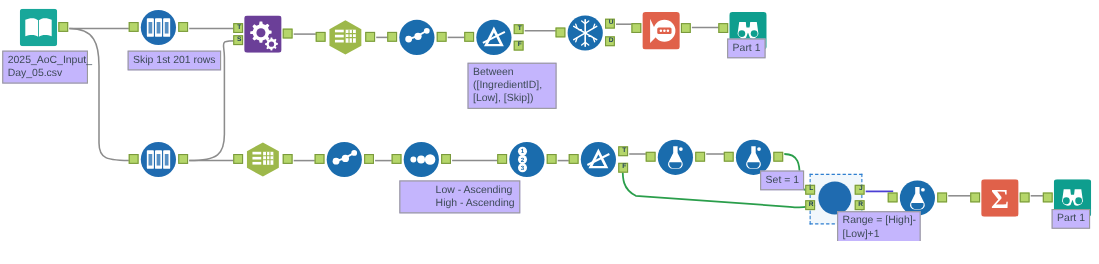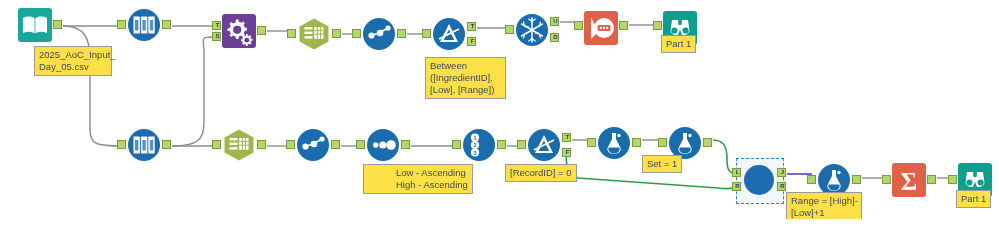--- a/index.html
+++ b/index.html
@@ -9,21 +9,21 @@
   svg.wires{position:absolute;left:0;top:0;width:999px;height:219px;pointer-events:none;}
   .tool{position:absolute;width:34px;height:34px;}
   .tool .glyph{position:absolute;left:0;top:0;width:34px;height:34px;}
   .port{position:absolute;width:9px;height:9px;background:#b5d66a;border:1px solid #7a9a3c;
         box-sizing:border-box;}
   .port.in{left:-10px;}
   .port.out{right:-10px;}
   .port .pl{position:absolute;left:0;top:-1px;width:9px;height:9px;
             font-size:6px;line-height:9px;text-align:center;color:#1c3b5a;
             font-family:"Liberation Sans",sans-serif;font-weight:bold;}
-  .anno{position:absolute;border:1px solid #9a9a9a;background:#fde047;color:#3d4a57;
+  .anno{position:absolute;border:1px solid #9a9a9a;background:#c4b5fd;color:#3d4a57;
         font-size:9.5px;line-height:12px;padding:2px 4px;white-space:pre;
         font-family:"Liberation Sans",sans-serif;}
   .sel-box{position:absolute;border:1px dashed #2f7fd0;background:rgba(120,180,230,0.10);}
 </style>
 </head>
 <body>
 
 <div id="canvas">
 
   <svg class="wires" viewBox="0 0 999 219">
@@ -74,36 +74,37 @@
   </svg>
 
   <div class="tool" style="left:18px;top:8px;">
     <svg class="glyph" viewBox="0 0 34 34">
       <rect x="0" y="0" width="34" height="34" rx="3" fill="#18a79a"></rect>
       <path d="M5 10 C9 8 14 8 16.6 10.4 L16.6 25.5 C14 23.2 9 23.2 5 25 Z" fill="#fff"></path>
       <path d="M29 10 C25 8 20 8 17.4 10.4 L17.4 25.5 C20 23.2 25 23.2 29 25 Z" fill="#fff"></path>
     </svg>
     <div class="port out" style="top:12px;"></div>
   </div>
-  <div class="anno" style="left:2px;top:46px;width:68px;margin-left:32px;">2025_AoC_Input_
+  <div class="anno" style="left:2px;top:46px;width:68px;">2025_AoC_Input_
 Day_05.csv</div>
 
   <div class="tool" style="left:127px;top:8px;">
     <svg class="glyph" viewBox="0 0 34 34">
       <circle cx="17" cy="17" r="16" fill="#1f6bb0"></circle>
       <rect x="6.5" y="8.5" width="6.4" height="17" rx="0.8" fill="#fff"></rect>
       <rect x="13.9" y="8.5" width="6.4" height="17" rx="0.8" fill="#fff"></rect>
       <rect x="21.3" y="8.5" width="6.4" height="17" rx="0.8" fill="#fff"></rect>
       <rect x="8" y="12" width="3.4" height="10.5" fill="#1f6bb0" opacity="0.75"></rect>
       <rect x="15.4" y="12" width="3.4" height="10.5" fill="#1f6bb0" opacity="0.75"></rect>
       <rect x="22.8" y="12" width="3.4" height="10.5" fill="#1f6bb0" opacity="0.75"></rect>
     </svg>
     <div class="port in" style="top:12px;"></div>
     <div class="port out" style="top:12px;"></div>
   </div>
+  <div class="anno" style="left:116px;top:46px;">Skip 1st 201 rows</div>
 
   <div class="tool" style="left:222px;top:14px;">
     <svg class="glyph" viewBox="0 0 34 34">
       <rect x="0" y="0" width="34" height="34" rx="3" fill="#6b3f98"></rect>
       <g fill="#fff">
         <path d="M14 5.5 l2.4 0 0.5 2.3 a7.6 7.6 0 0 1 2.3 1 l2-1.3 1.7 1.7 -1.3 2 a7.6 7.6 0 0 1 1 2.3 l2.3 0.5 0 2.4 -2.3 0.5 a7.6 7.6 0 0 1 -1 2.3 l1.3 2 -1.7 1.7 -2-1.3 a7.6 7.6 0 0 1 -2.3 1 l-0.5 2.3 -2.4 0 -0.5-2.3 a7.6 7.6 0 0 1 -2.3-1 l-2 1.3 -1.7-1.7 1.3-2 a7.6 7.6 0 0 1 -1-2.3 L5.5 17 l0-2.4 2.3-0.5 a7.6 7.6 0 0 1 1-2.3 l-1.3-2 1.7-1.7 2 1.3 a7.6 7.6 0 0 1 2.3-1 Z"></path>
       </g>
       <circle cx="15.2" cy="15.8" r="4.1" fill="#6b3f98"></circle>
       <g fill="#fff">
         <path d="M24 20 l1.5 0 0.3 1.4 a4.6 4.6 0 0 1 1.4 0.6 l1.2-0.8 1 1 -0.8 1.2 a4.6 4.6 0 0 1 0.6 1.4 l1.4 0.3 0 1.5 -1.4 0.3 a4.6 4.6 0 0 1 -0.6 1.4 l0.8 1.2 -1 1 -1.2-0.8 a4.6 4.6 0 0 1 -1.4 0.6 L25.5 32 l-1.5 0 -0.3-1.4 a4.6 4.6 0 0 1 -1.4-0.6 l-1.2 0.8 -1-1 0.8-1.2 a4.6 4.6 0 0 1 -0.6-1.4 L19 26.9 l0-1.5 1.4-0.3 a4.6 4.6 0 0 1 0.6-1.4 l-0.8-1.2 1-1 1.2 0.8 a4.6 4.6 0 0 1 1.4-0.6 Z"></path>
@@ -159,21 +160,21 @@
     <div class="port in" style="top:12px;"></div>
     <div class="port out" style="top:5px;">
         <span class="pl">T</span>
       </div>
     <div class="port out" style="top:20px;">
         <span class="pl">F</span>
       </div>
   </div>
   <div class="anno" style="left:425px;top:57px;width:71px;">Between
 ([IngredientID],
-[Low], [Range])</div>
+[Low], [Skip])</div>
 
   <div class="tool" style="left:515px;top:13px;">
     <svg class="glyph" viewBox="0 0 34 34">
       <circle cx="17" cy="17" r="16" fill="#1a6cad"></circle>
       <g stroke="#fff" stroke-width="1.5" stroke-linecap="round">
         <line x1="17" y1="5" x2="17" y2="29"></line>
         <line x1="6.6" y1="11" x2="27.4" y2="23"></line>
         <line x1="6.6" y1="23" x2="27.4" y2="11"></line>
       </g>
       <g stroke="#fff" stroke-width="1.2" stroke-linecap="round">
@@ -309,21 +310,20 @@
       <path d="M7 22 L27 12" stroke="#fff" stroke-width="1.8"></path>
     </svg>
     <div class="port in" style="top:12px;"></div>
     <div class="port out" style="top:5px;">
         <span class="pl">T</span>
       </div>
     <div class="port out" style="top:20px;">
         <span class="pl">F</span>
       </div>
   </div>
-  <div class="anno" style="left:505px;top:164px;">[RecordID] = 0</div>
 
   <div class="tool" style="left:597px;top:126px;">
     <svg class="glyph" viewBox="0 0 34 34">
       <circle cx="17" cy="17" r="16" fill="#1a6cad"></circle>
       <path d="M15 7 L19 7 L19 13 L23.5 22 A4.3 4.3 0 0 1 19.8 27.5 L14.2 27.5 A4.3 4.3 0 0 1 10.5 22 L15 13 Z" fill="#fff"></path>
       <path d="M11.6 21.5 L22.4 21.5 A4.3 4.3 0 0 1 19.8 27 L14.2 27 A4.3 4.3 0 0 1 11.6 21.5 Z" fill="#1a6cad"></path>
       <circle cx="22" cy="9.5" r="1.7" fill="#fff"></circle>
     </svg>
     <div class="port in" style="top:12px;"></div>
     <div class="port out" style="top:12px;"></div>
@@ -332,21 +332,21 @@
   <div class="tool" style="left:668px;top:126px;">
     <svg class="glyph" viewBox="0 0 34 34">
       <circle cx="17" cy="17" r="16" fill="#1a6cad"></circle>
       <path d="M15 7 L19 7 L19 13 L23.5 22 A4.3 4.3 0 0 1 19.8 27.5 L14.2 27.5 A4.3 4.3 0 0 1 10.5 22 L15 13 Z" fill="#fff"></path>
       <path d="M11.6 21.5 L22.4 21.5 A4.3 4.3 0 0 1 19.8 27 L14.2 27 A4.3 4.3 0 0 1 11.6 21.5 Z" fill="#1a6cad"></path>
       <circle cx="22" cy="9.5" r="1.7" fill="#fff"></circle>
     </svg>
     <div class="port in" style="top:12px;"></div>
     <div class="port out" style="top:12px;"></div>
   </div>
-  <div class="anno" style="left:642px;top:155px;">Set = 1</div>
+  <div class="anno" style="left:691px;top:155px;">Set = 1</div>
 
   <div class="sel-box" style="left:736px;top:158px;width:46px;height:44px;"></div>
   <div class="tool" style="left:742px;top:163px;">
     <svg class="glyph" viewBox="0 0 34 34">
       <circle cx="17" cy="17" r="15" fill="#1f6bb0"></circle>
     </svg>
     <div class="port in" style="top:5px;">
         <span class="pl">L</span>
       </div>
     <div class="port in" style="top:19px;">
@@ -363,21 +363,21 @@
   <div class="tool" style="left:817px;top:163px;">
     <svg class="glyph" viewBox="0 0 34 34">
       <circle cx="17" cy="17" r="16" fill="#1a6cad"></circle>
       <path d="M15 7 L19 7 L19 13 L23.5 22 A4.3 4.3 0 0 1 19.8 27.5 L14.2 27.5 A4.3 4.3 0 0 1 10.5 22 L15 13 Z" fill="#fff"></path>
       <path d="M11.6 21.5 L22.4 21.5 A4.3 4.3 0 0 1 19.8 27 L14.2 27 A4.3 4.3 0 0 1 11.6 21.5 Z" fill="#1a6cad"></path>
       <circle cx="22" cy="9.5" r="1.7" fill="#fff"></circle>
     </svg>
     <div class="port in" style="top:12px;"></div>
     <div class="port out" style="top:12px;"></div>
   </div>
-  <div class="anno" style="left:786px;top:192px;width:66px;">Range = [High]-
+  <div class="anno" style="left:761px;top:192px;width:66px;">Range = [High]-
 [Low]+1</div>
 
   <div class="tool" style="left:892px;top:163px;">
     <svg class="glyph" viewBox="0 0 34 34">
       <rect x="0" y="0" width="34" height="34" rx="3" fill="#e0614a"></rect>
       <text x="17" y="26.5" font-family="Liberation Serif, serif" font-size="25" font-weight="bold" fill="#fff" text-anchor="middle">Σ</text>
     </svg>
     <div class="port in" style="top:12px;"></div>
     <div class="port out" style="top:12px;"></div>
   </div>

